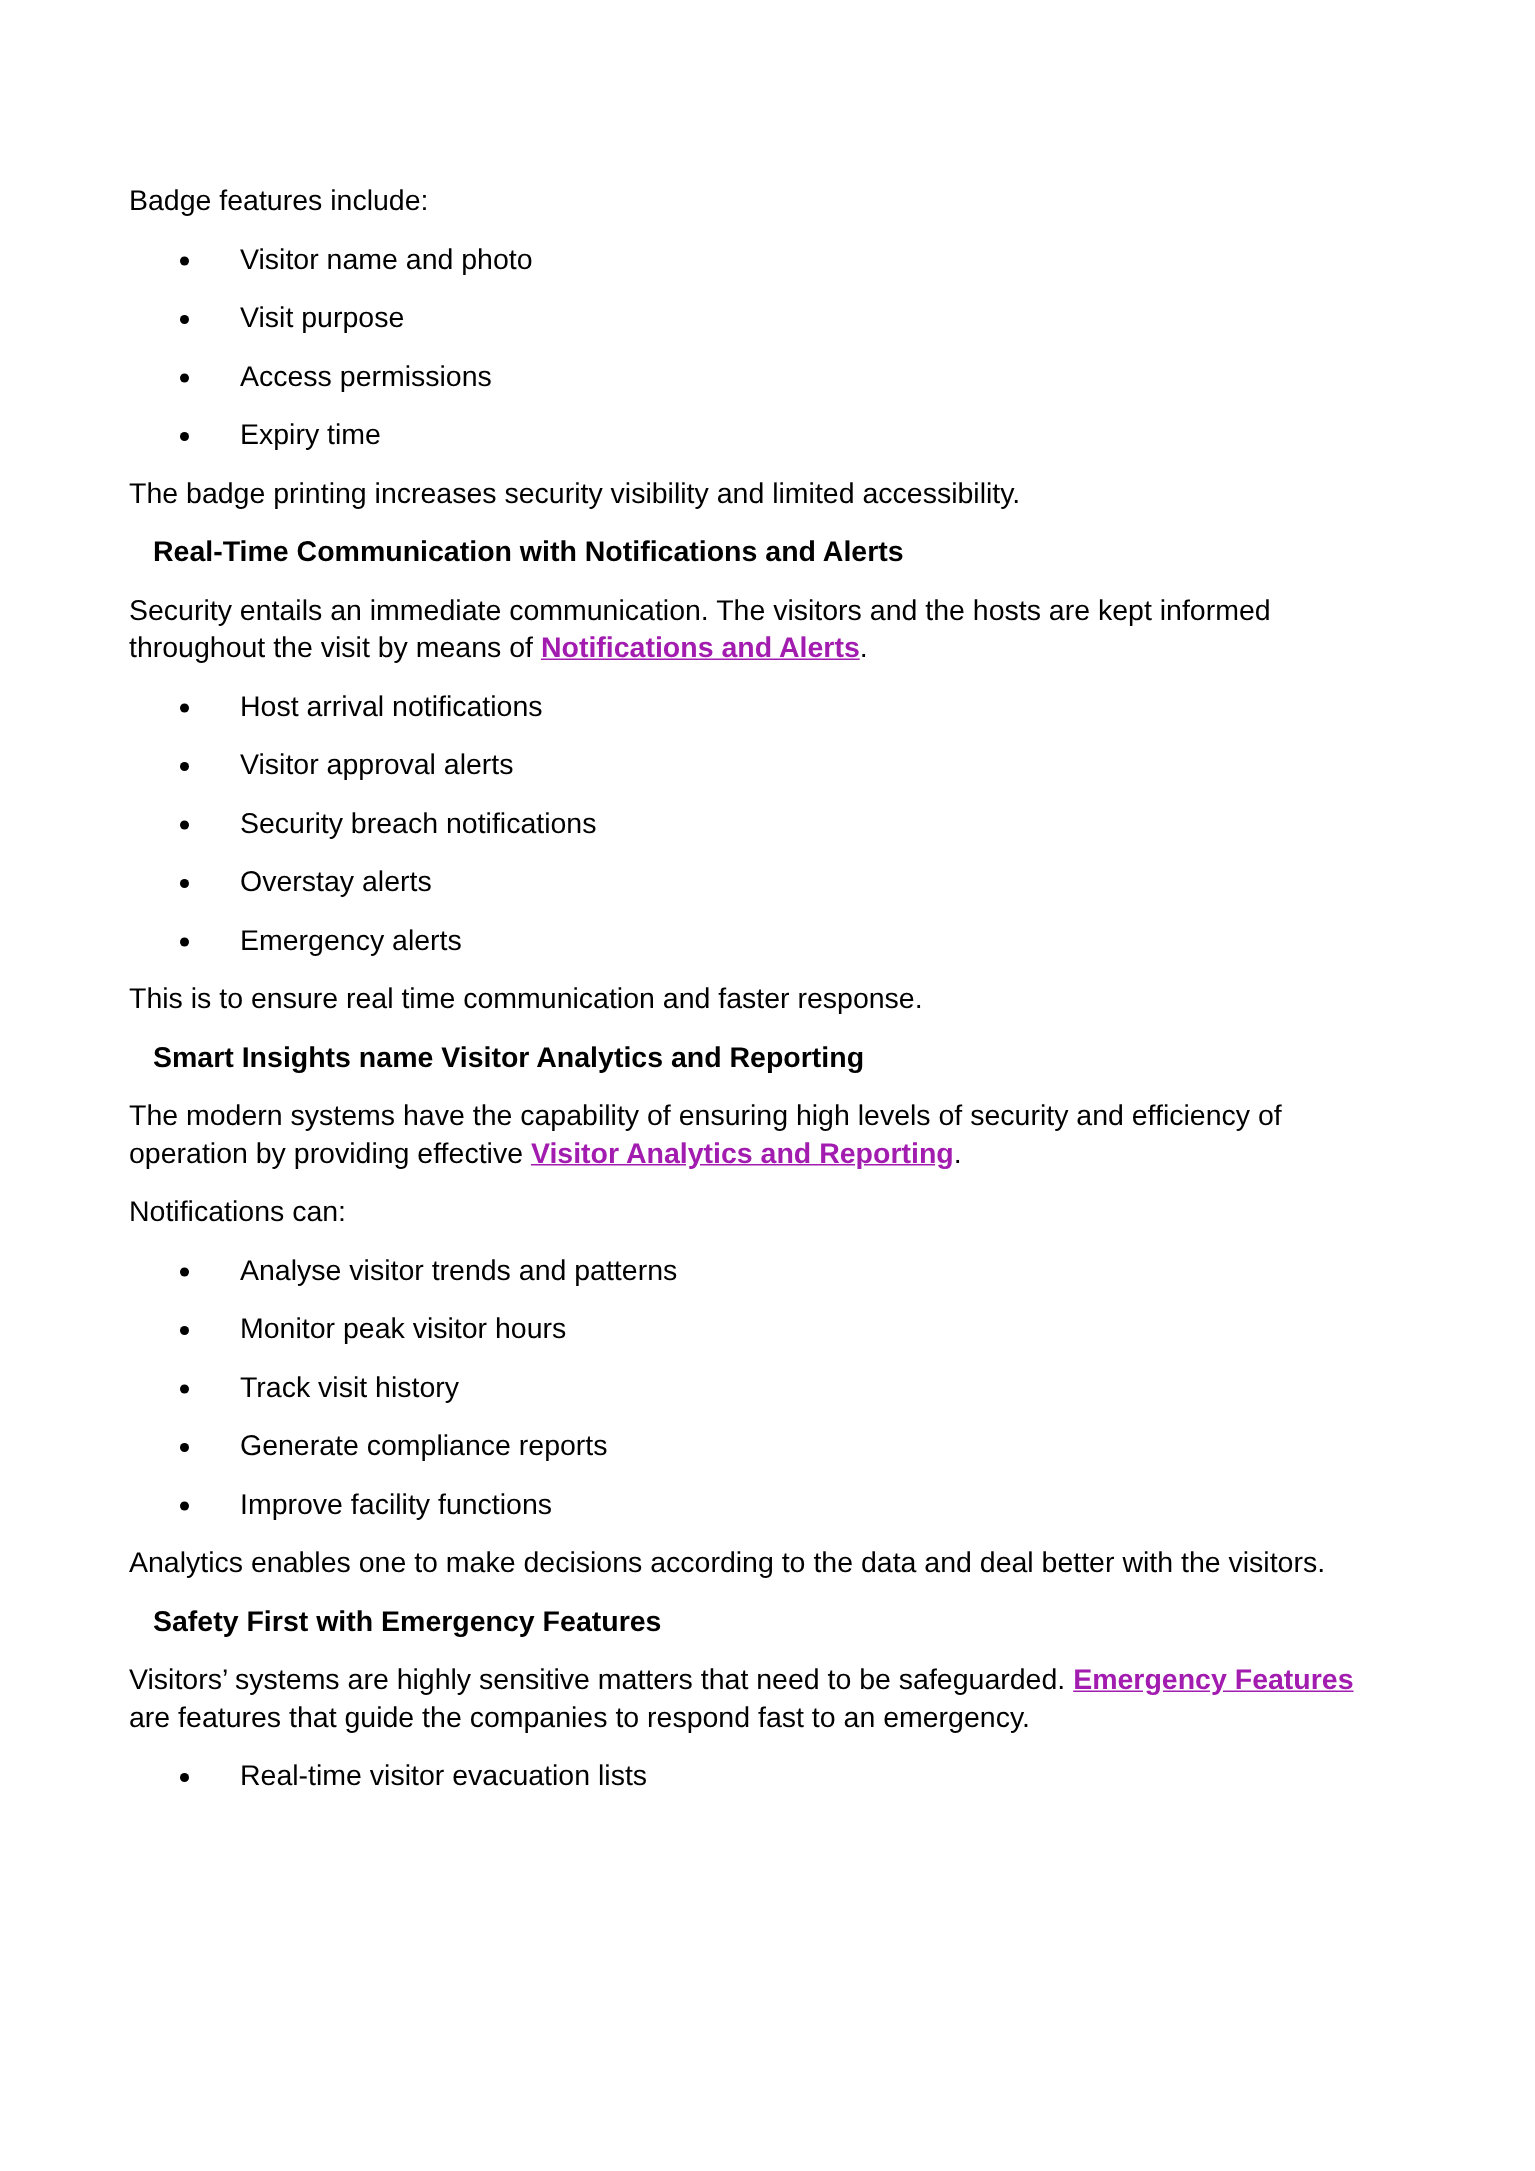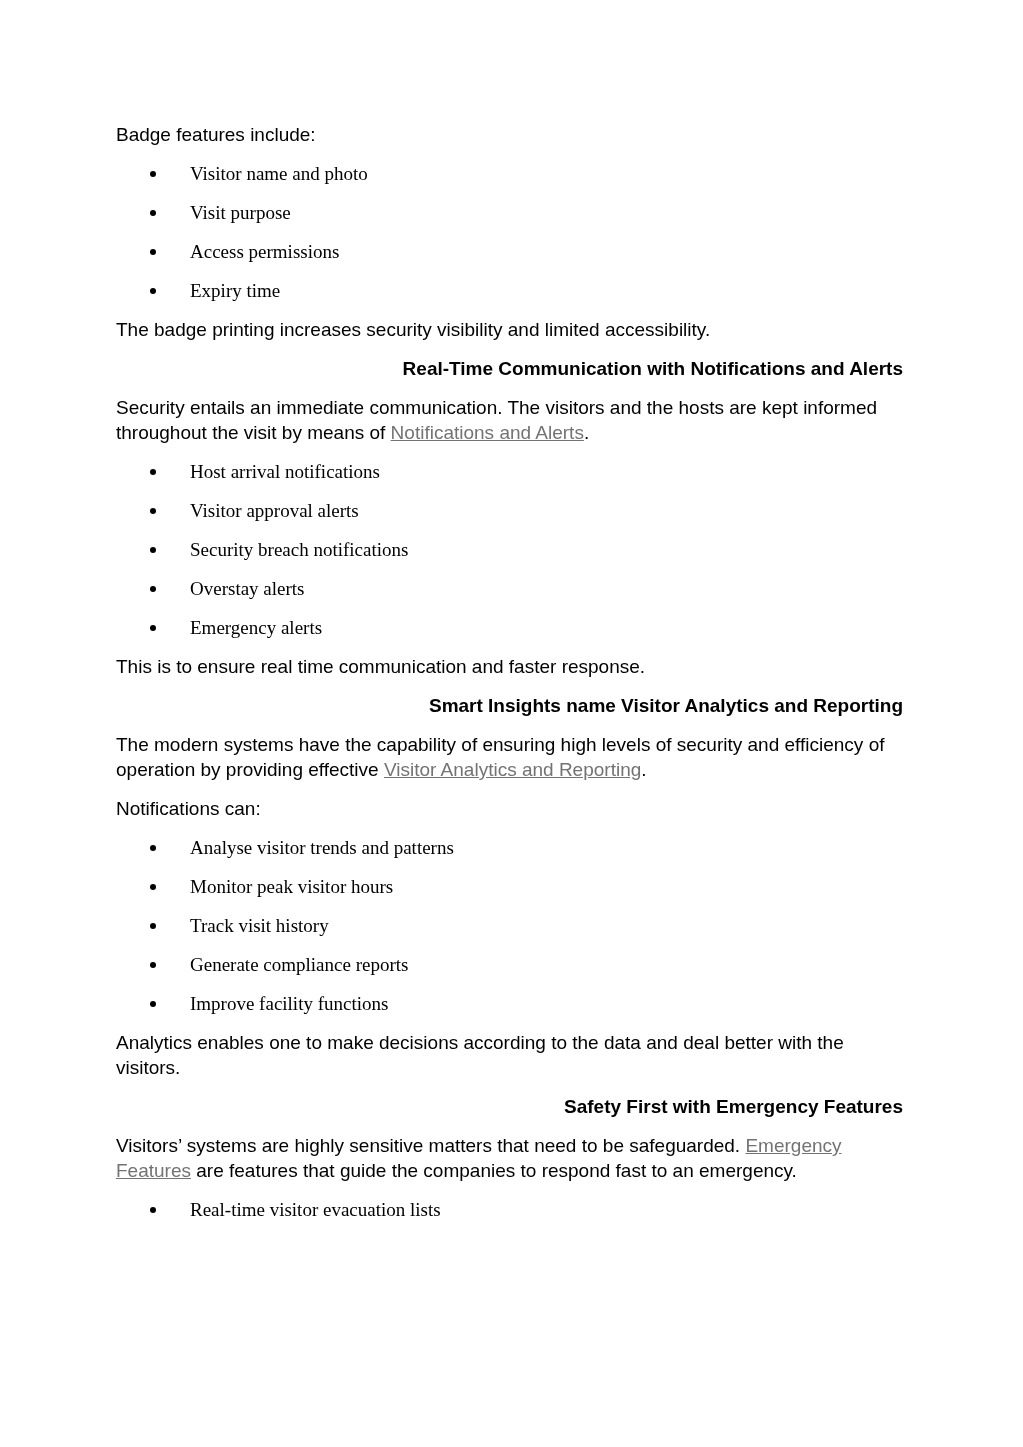--- a/index.html
+++ b/index.html
@@ -13,55 +13,53 @@
     font-family: "Liberation Sans", sans-serif;
     font-size: 19px;
     line-height: 25px;
     color: #000000;
     overflow: hidden;
   }
   .page {
     box-sizing: border-box;
     width: 1023px;
     height: 1447px;
-    padding: 122px 120px 40px 116px;
+    padding: 122px 120px 40px 86px;
     background: #ffffff;
   }
   p {
     margin: 0 0 14px 0;
   }
   .heading {
     font-weight: 700;
     margin: 0 0 14px 16px;
     font-size: 19px;
     line-height: 25px;
-    text-align: right;
   }
   ul.doc-list {
     list-style: none;
     margin: 0;
     padding: 0 0 0 74px;
   }
   ul.doc-list li {
     position: relative;
     margin: 0 0 14px 0;
-    font-family: Liberation Serif, serif;
   }
   .bullet {
     position: absolute;
     left: -40px;
     top: 10px;
     width: 6px;
     height: 6px;
     border-radius: 50%;
     background: #000000;
   }
   a.doc-link {
-    color: #737373;
-    font-weight: 400;
+    color: #a21caf;
+    font-weight: 700;
     text-decoration: underline;
     cursor: pointer;
   }
 </style>
 </head>
 <body>
 
 <div class="page">
 
   <p>Badge features include:</p>

